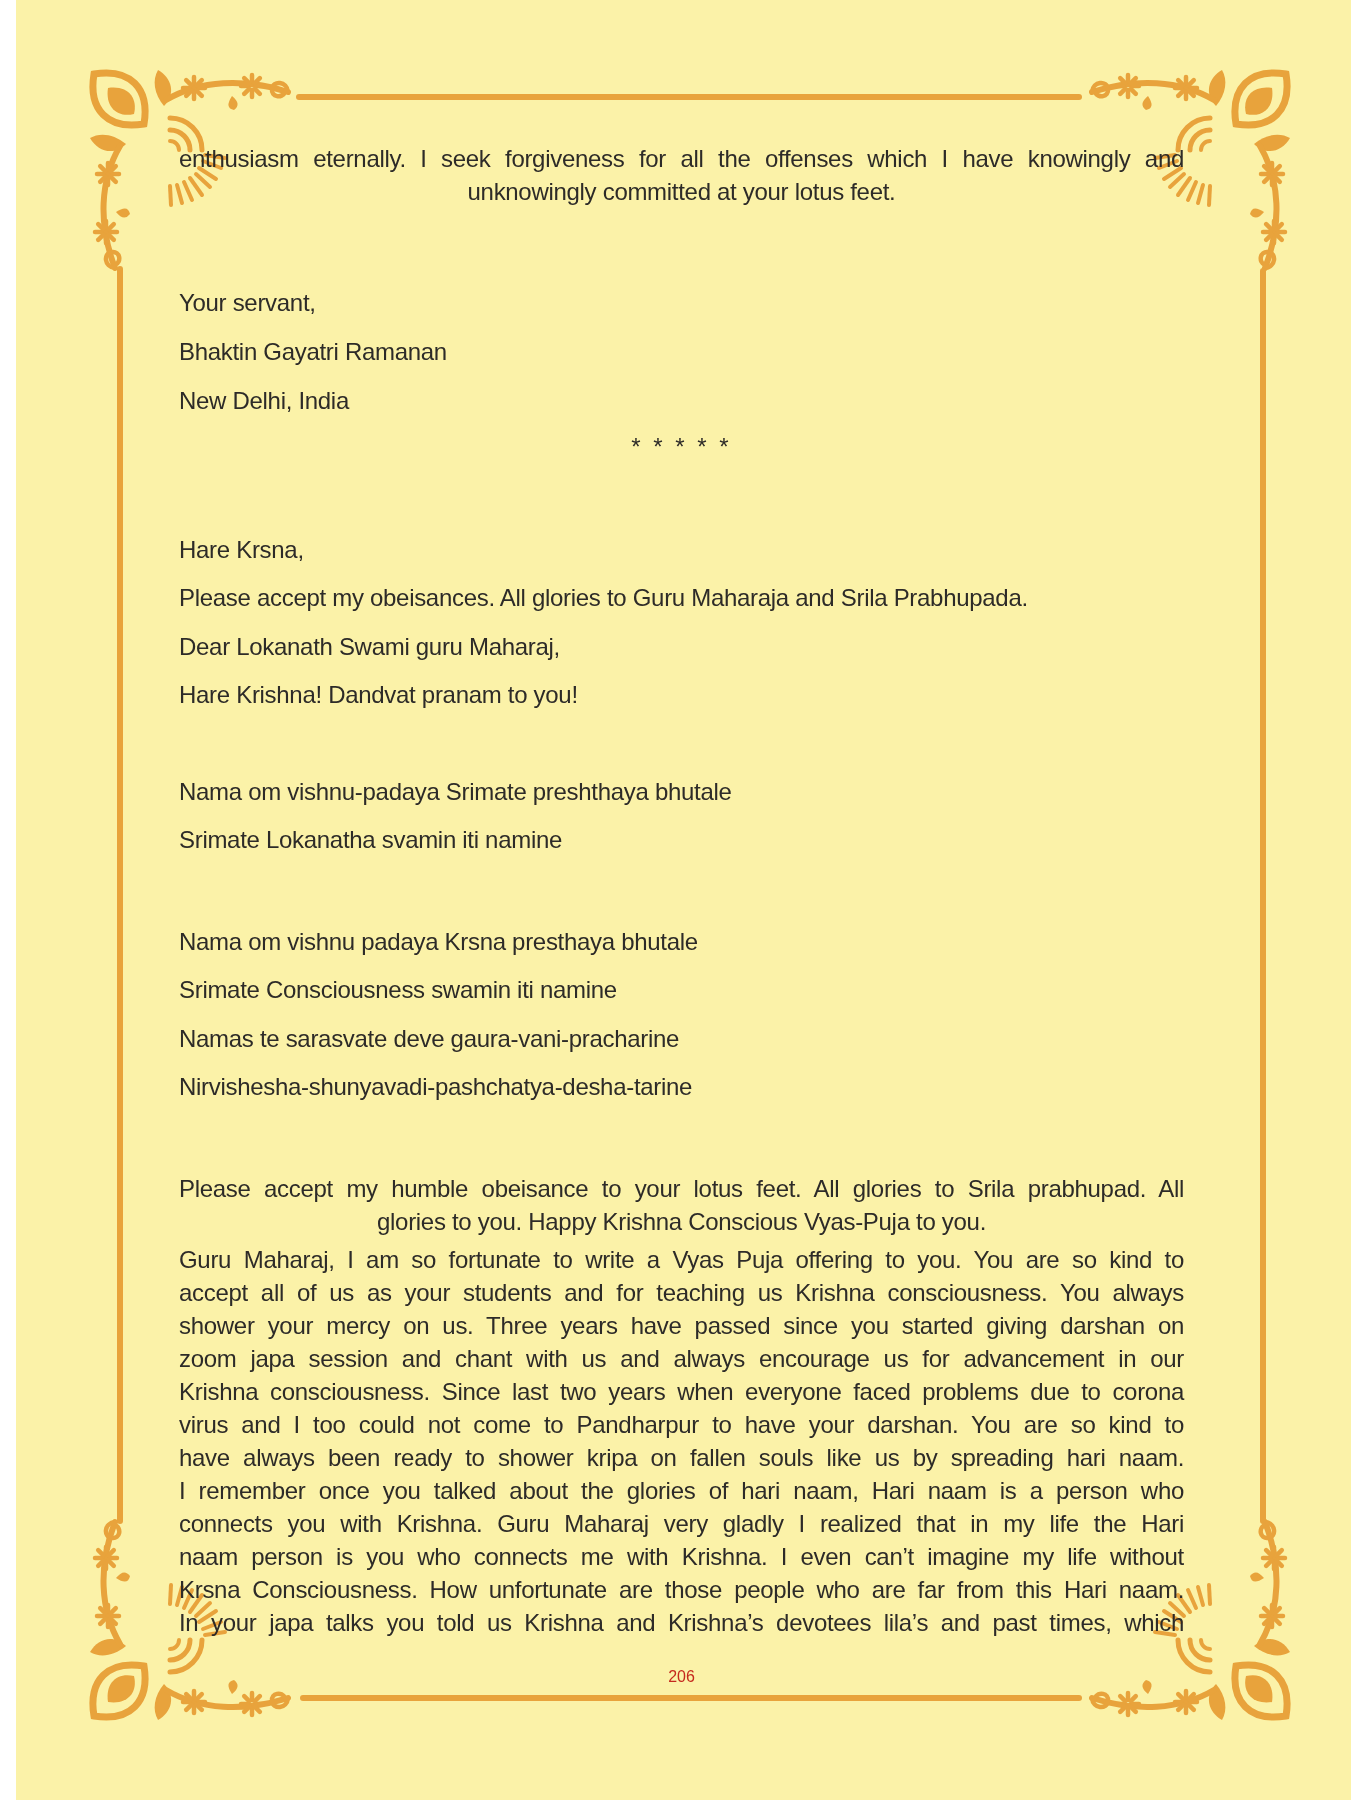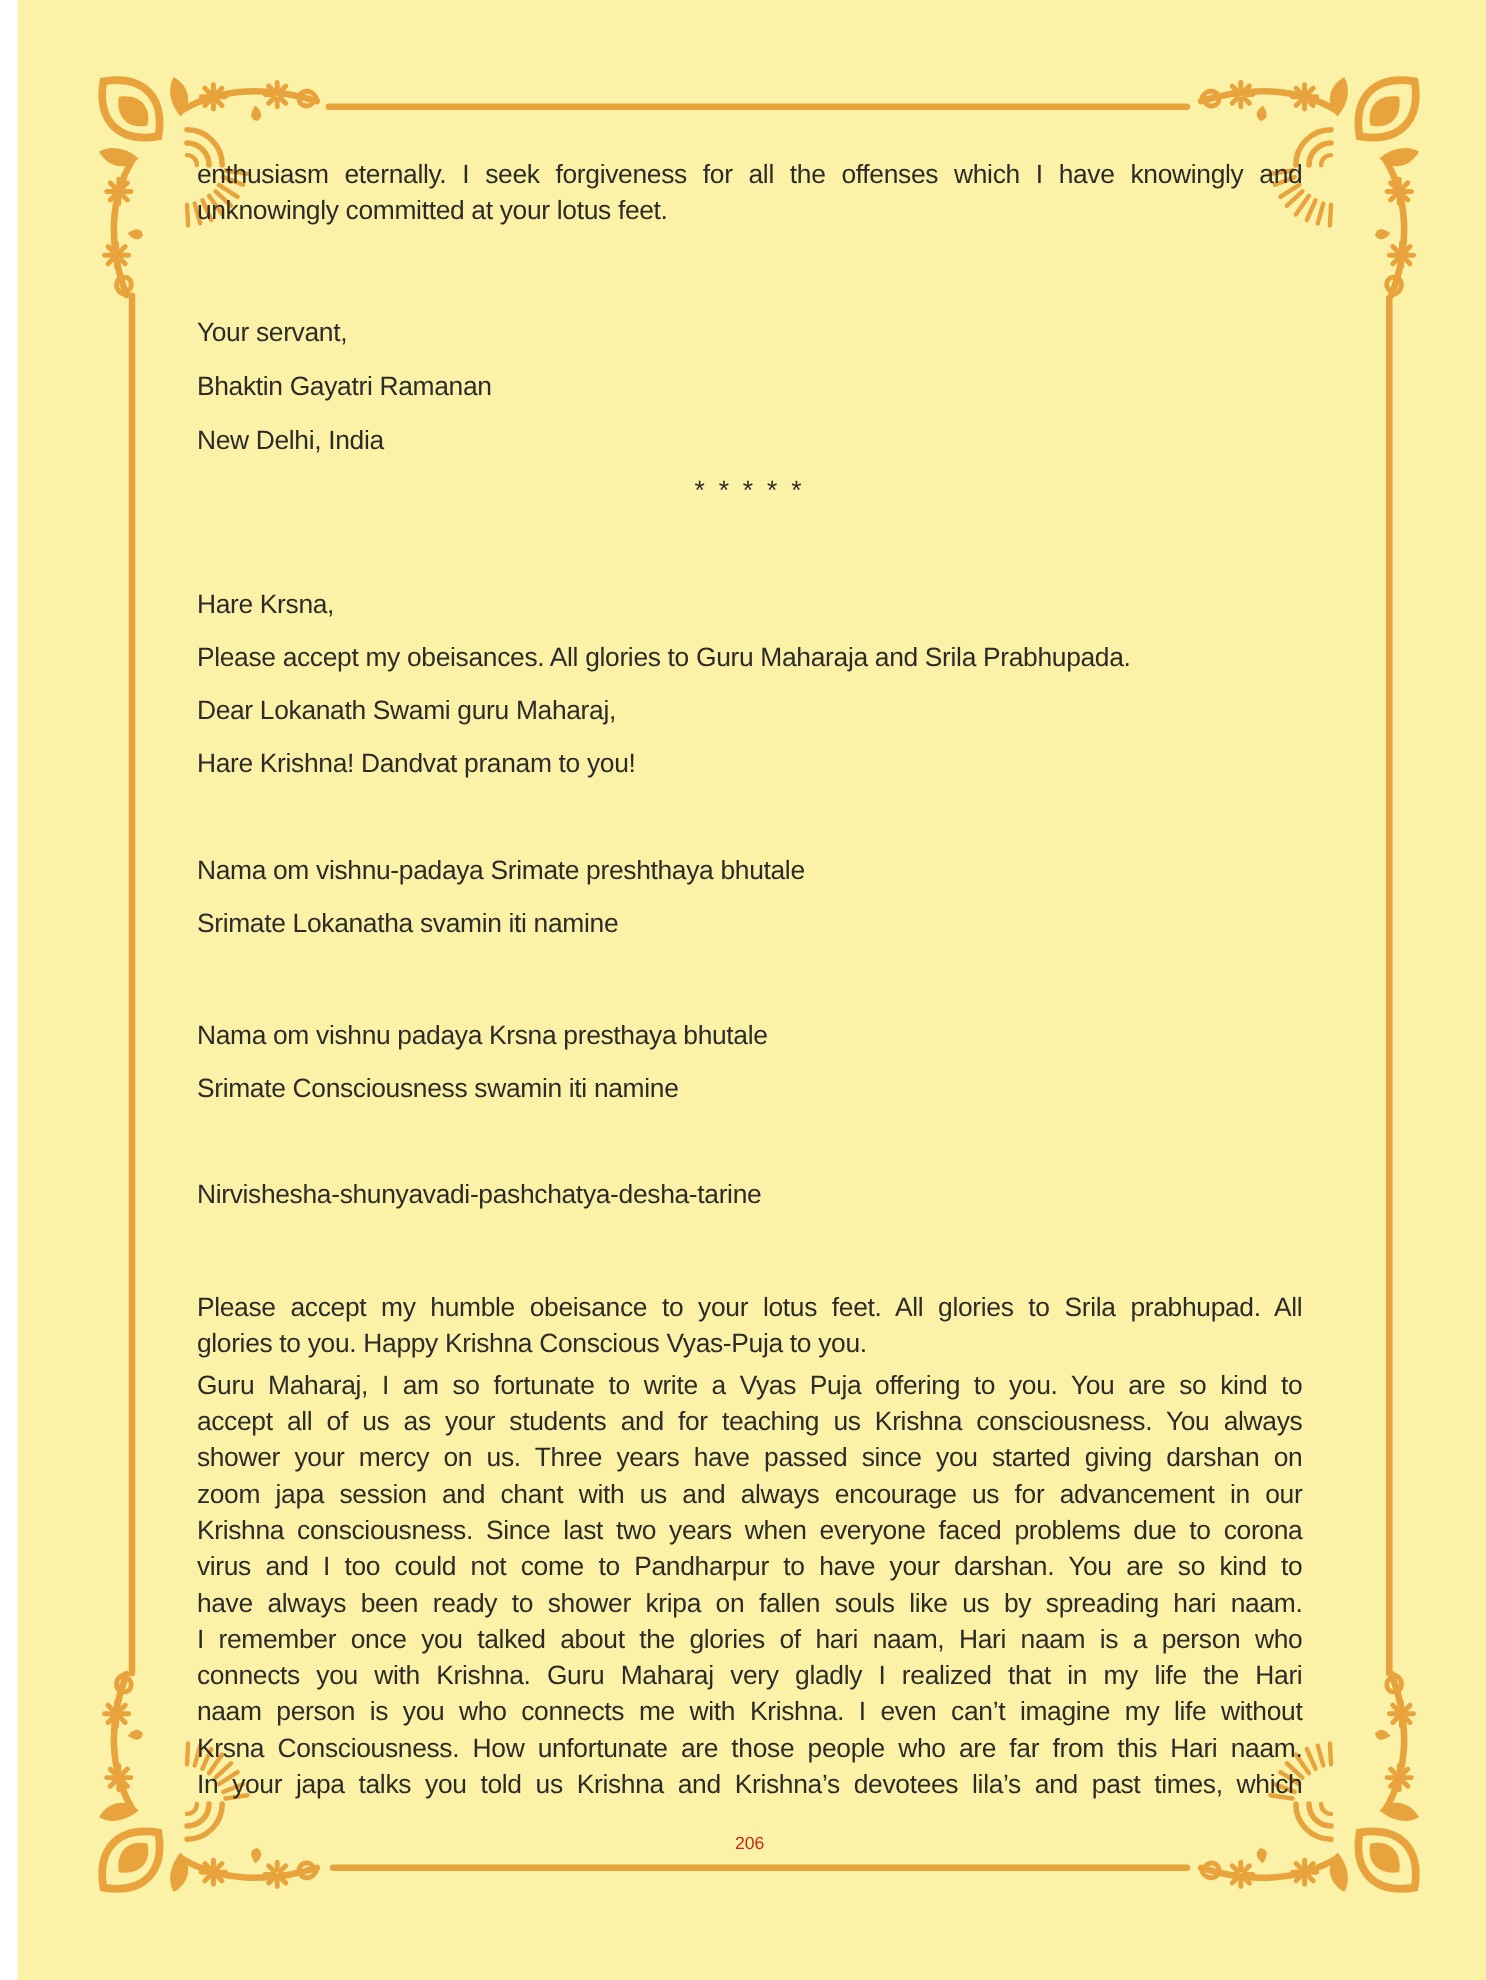--- a/index.html
+++ b/index.html
@@ -22,21 +22,21 @@
   .line-top{left:280px;top:94px;width:786px;}
   .line-bottom{left:284px;top:1695px;width:782px;}
   .line-left{left:101px;top:266px;height:1258px;}
   .line-right{left:1244px;top:268px;height:1256px;}
   .txt{
     position:absolute;left:163px;width:1005px;
     color:#2D2B28;font-size:24px;line-height:33px;
     letter-spacing:-0.3px;
   }
   .jline{text-align:justify;text-align-last:justify;word-spacing:-2px;}
-  .lline{text-align:left;}
+  .lline{text-align:center;}
   .center{text-align:center;letter-spacing:3px;}
   .pageno{
     position:absolute;left:163px;width:1005px;top:1662px;
     color:#C5291D;font-size:16px;line-height:30px;text-align:center;
   }
 </style>
 </head>
 <body>
 
 <div class="page">
@@ -119,20 +119,21 @@
   <div class="txt" style="top:533px">Hare Krsna,</div>
   <div class="txt" style="top:630px">Dear Lokanath Swami guru Maharaj,</div>
   <div class="txt" style="top:581px">Please accept my obeisances. All glories to Guru Maharaja and Srila Prabhupada.</div>
   <div class="txt" style="top:678px">Hare Krishna! Dandvat pranam to you!</div>
 
   <div class="txt" style="top:775px">Nama om vishnu-padaya Srimate preshthaya bhutale</div>
   <div class="txt" style="top:823px">Srimate Lokanatha svamin iti namine</div>
 
   <div class="txt" style="top:925px">Nama om vishnu padaya Krsna presthaya bhutale</div>
   <div class="txt" style="top:973px">Srimate Consciousness swamin iti namine</div>
+  <div class="txt" style="top:1022px">Namas te sarasvate deve gaura-vani-pracharine</div>
   <div class="txt" style="top:1070px">Nirvishesha-shunyavadi-pashchatya-desha-tarine</div>
 
   <div class="txt" style="top:1172px">
     <div class="jline">Please accept my humble obeisance to your lotus feet. All glories to Srila prabhupad.  All</div>
     <div class="lline">glories to you.  Happy Krishna Conscious Vyas-Puja to you.</div>
   </div>
 
   <div class="txt" style="top:1243px">
     <div class="jline">Guru Maharaj, I am so fortunate to write a Vyas Puja offering to you. You are so kind to</div>
     <div class="jline">accept all of us as your students and for teaching us Krishna consciousness. You always</div>

